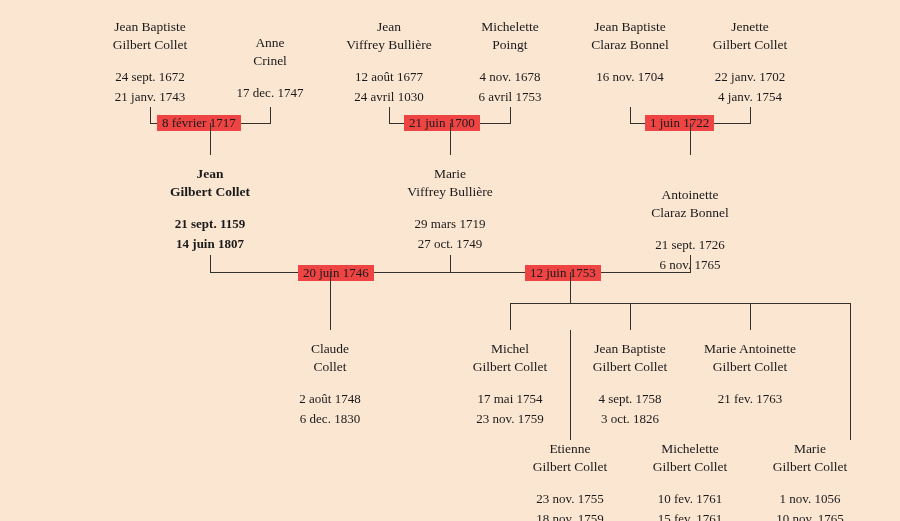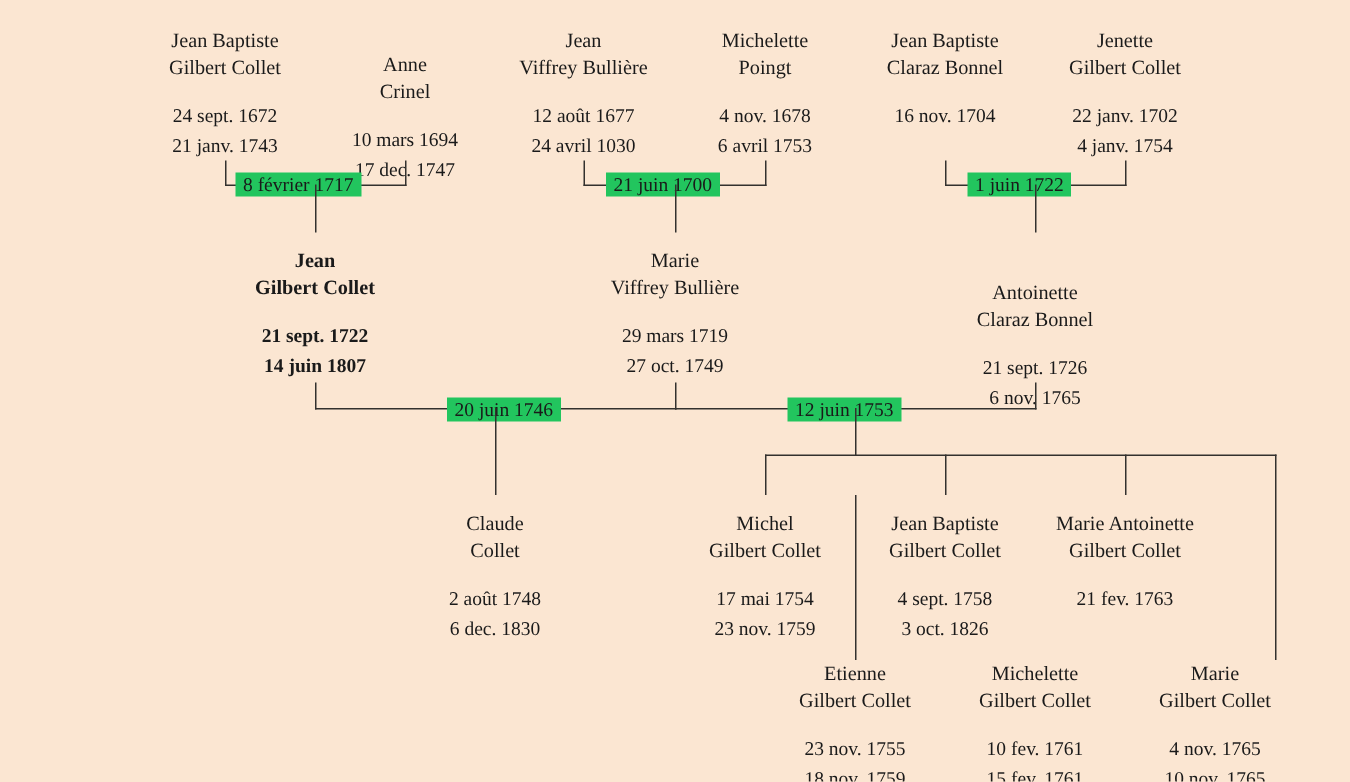--- a/index.html
+++ b/index.html
@@ -38,21 +38,21 @@
     line-height: 1.5;
   }
   .person.bold .name,
   .person.bold .dates {
     font-weight: bold;
   }
   .marriage {
     position: absolute;
     font-size: 13px;
     white-space: nowrap;
-    background: #22c55e;
+    background: #ef4444;
     padding: 0 5px;
     text-align: center;
   }
   .line {
     position: absolute;
     background: #33312e;
   }
   .hline { height: 1px; }
   .vline { width: 1px; }
 </style>
@@ -67,21 +67,20 @@
     <div class="dates">
       <div>24 sept. 1672</div>
       <div>21 janv. 1743</div>
     </div>
   </div>
 
   <div class="person" style="left:210px; top:18px; width:120px;margin-top:16px;">
     <div class="name">Anne</div>
     <div class="name">Crinel</div>
     <div class="dates">
-      <div>10 mars 1694</div>
       <div>17 dec. 1747</div>
     </div>
   </div>
 
   <div class="person" style="left:329px; top:18px; width:120px;">
     <div class="name">Jean</div>
     <div class="name">Viffrey Bullière</div>
     <div class="dates">
       <div>12 août 1677</div>
       <div>24 avril 1030</div>
@@ -129,21 +128,21 @@
   <div class="line vline" style="left:630px; top:107px; height:17px;"></div>
   <div class="line vline" style="left:750px; top:107px; height:17px;"></div>
   <div class="line hline" style="left:630px; top:123px; width:121px;"></div>
   <div class="marriage" style="left:645px; top:115px;">1 juin 1722</div>
   <div class="line vline" style="left:690px; top:123px; height:32px;"></div>
 
   <div class="person bold" style="left:150px; top:165px; width:120px;">
     <div class="name">Jean</div>
     <div class="name">Gilbert Collet</div>
     <div class="dates">
-      <div>21 sept. 1722</div>
+      <div>21 sept. 1159</div>
       <div>14 juin 1807</div>
     </div>
   </div>
 
   <div class="person" style="left:390px; top:165px; width:120px;">
     <div class="name">Marie</div>
     <div class="name">Viffrey Bullière</div>
     <div class="dates">
       <div>29 mars 1719</div>
       <div>27 oct. 1749</div>
@@ -230,18 +229,18 @@
     <div class="dates">
       <div>10 fev. 1761</div>
       <div>15 fev. 1761</div>
     </div>
   </div>
 
   <div class="person" style="left:750px; top:440px; width:120px;">
     <div class="name">Marie</div>
     <div class="name">Gilbert Collet</div>
     <div class="dates">
-      <div>4 nov. 1765</div>
+      <div>1 nov. 1056</div>
       <div>10 nov. 1765</div>
     </div>
   </div>
 
 </div>
 
 </body></html>

